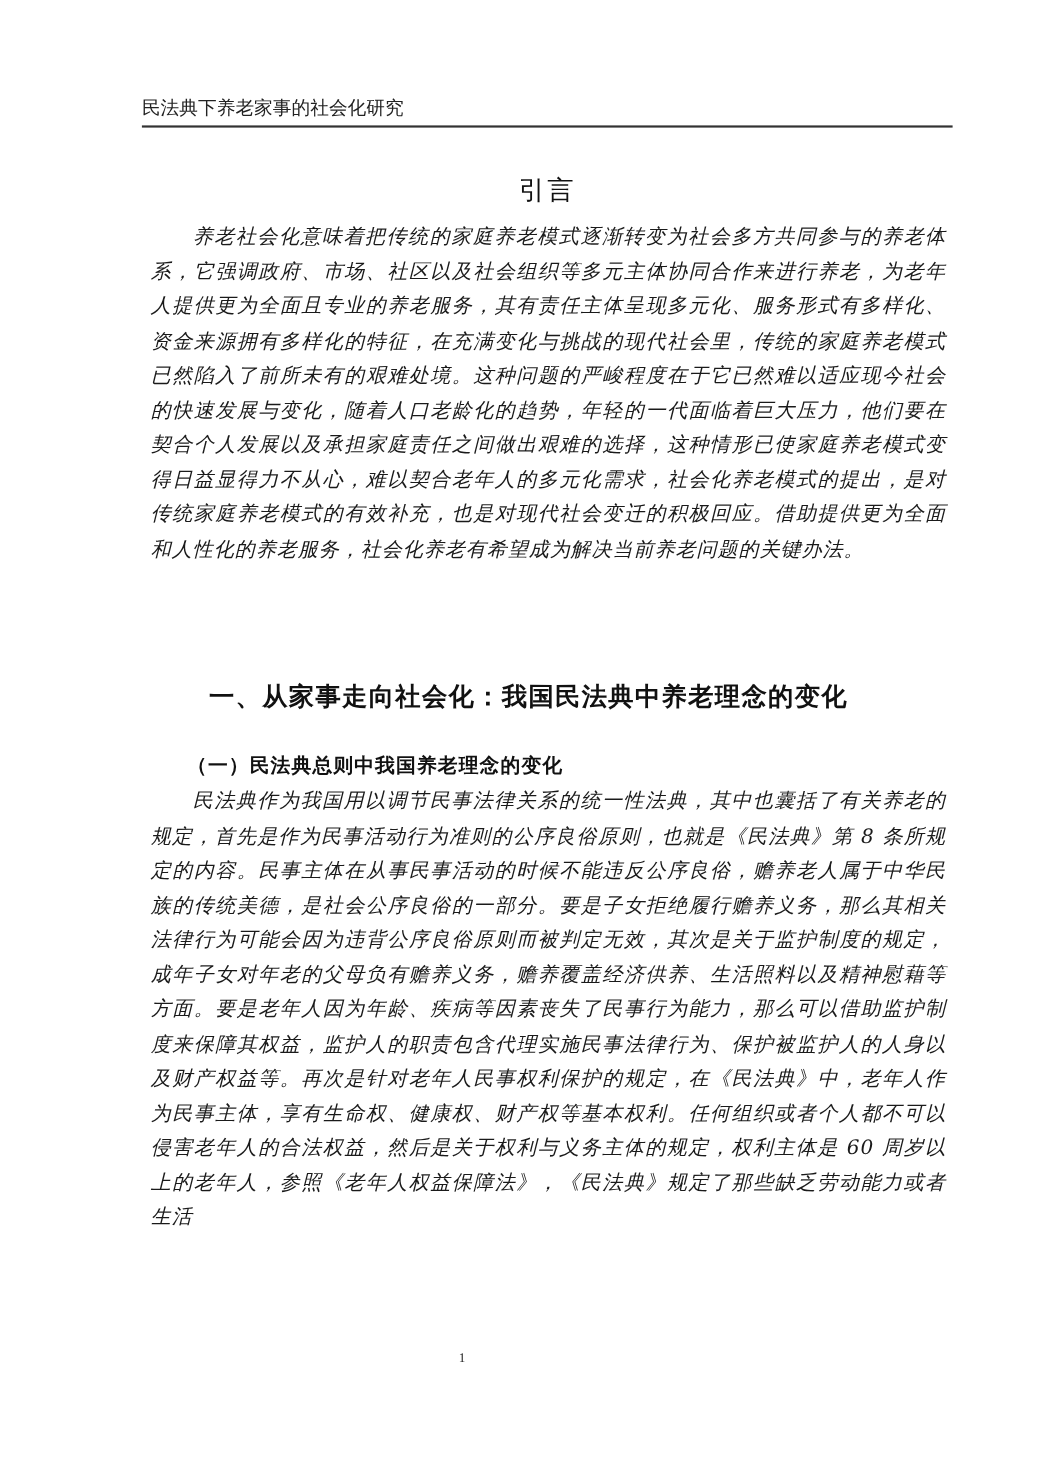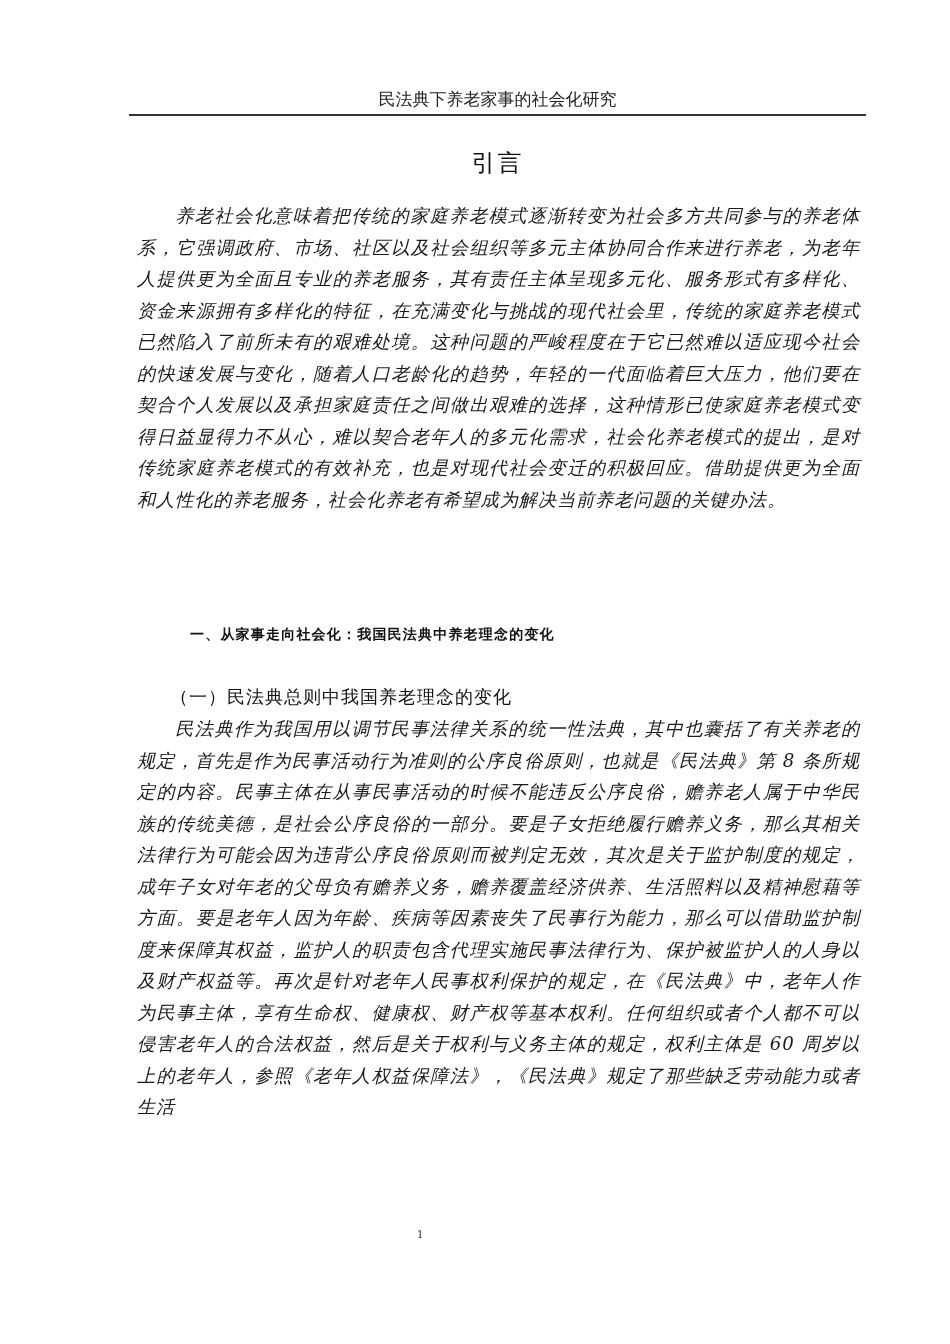--- a/index.html
+++ b/index.html
@@ -13,38 +13,38 @@
     position: relative;
     overflow: hidden;
     font-family: "DejaVu Serif", "Liberation Serif", serif;
     color: #111111;
   }
   .page-header {
     position: absolute;
     left: 129px;
     top: 88px;
     width: 737px;
-    text-align: center;
+    text-align: left;
     font-size: 17px;
     line-height: 22px;
     color: #222222;
     letter-spacing: 0px;
   }
   .header-rule {
     position: absolute;
     left: 129px;
     top: 114px;
     width: 737px;
     height: 2px;
     background: #333333;
   }
   .intro-title {
     position: absolute;
     left: 129px;
-    top: 147px;
+    top: 157px;
     width: 737px;
     text-align: center;
     font-family: "DejaVu Sans", "Liberation Sans", sans-serif;
     font-size: 24px;
     line-height: 32px;
     letter-spacing: 2px;
     color: #111111;
   }
   .body-block {
     position: absolute;
@@ -62,34 +62,34 @@
     margin: 0;
     text-indent: 2.1em;
   }
   .para-intro { top: 200px; }
   .para-section1 { top: 713px; }
   .heading-1 {
     position: absolute;
     left: 190px;
     top: 618px;
     font-family: "DejaVu Sans", "Liberation Sans", sans-serif;
-    font-size: 14px;
+    font-size: 23px;
     line-height: 32px;
     font-weight: bold;
     letter-spacing: 1.2px;
     color: #111111;
   }
   .heading-2 {
     position: absolute;
     left: 170px;
     top: 683px;
     font-family: "DejaVu Sans", "Liberation Sans", sans-serif;
     font-size: 18px;
     line-height: 28px;
-    font-weight: normal;
+    font-weight: bold;
     letter-spacing: 1px;
     color: #111111;
   }
   .page-number {
     position: absolute;
     left: 400px;
     top: 1226px;
     width: 40px;
     text-align: center;
     font-family: "Liberation Serif", "DejaVu Serif", serif;

